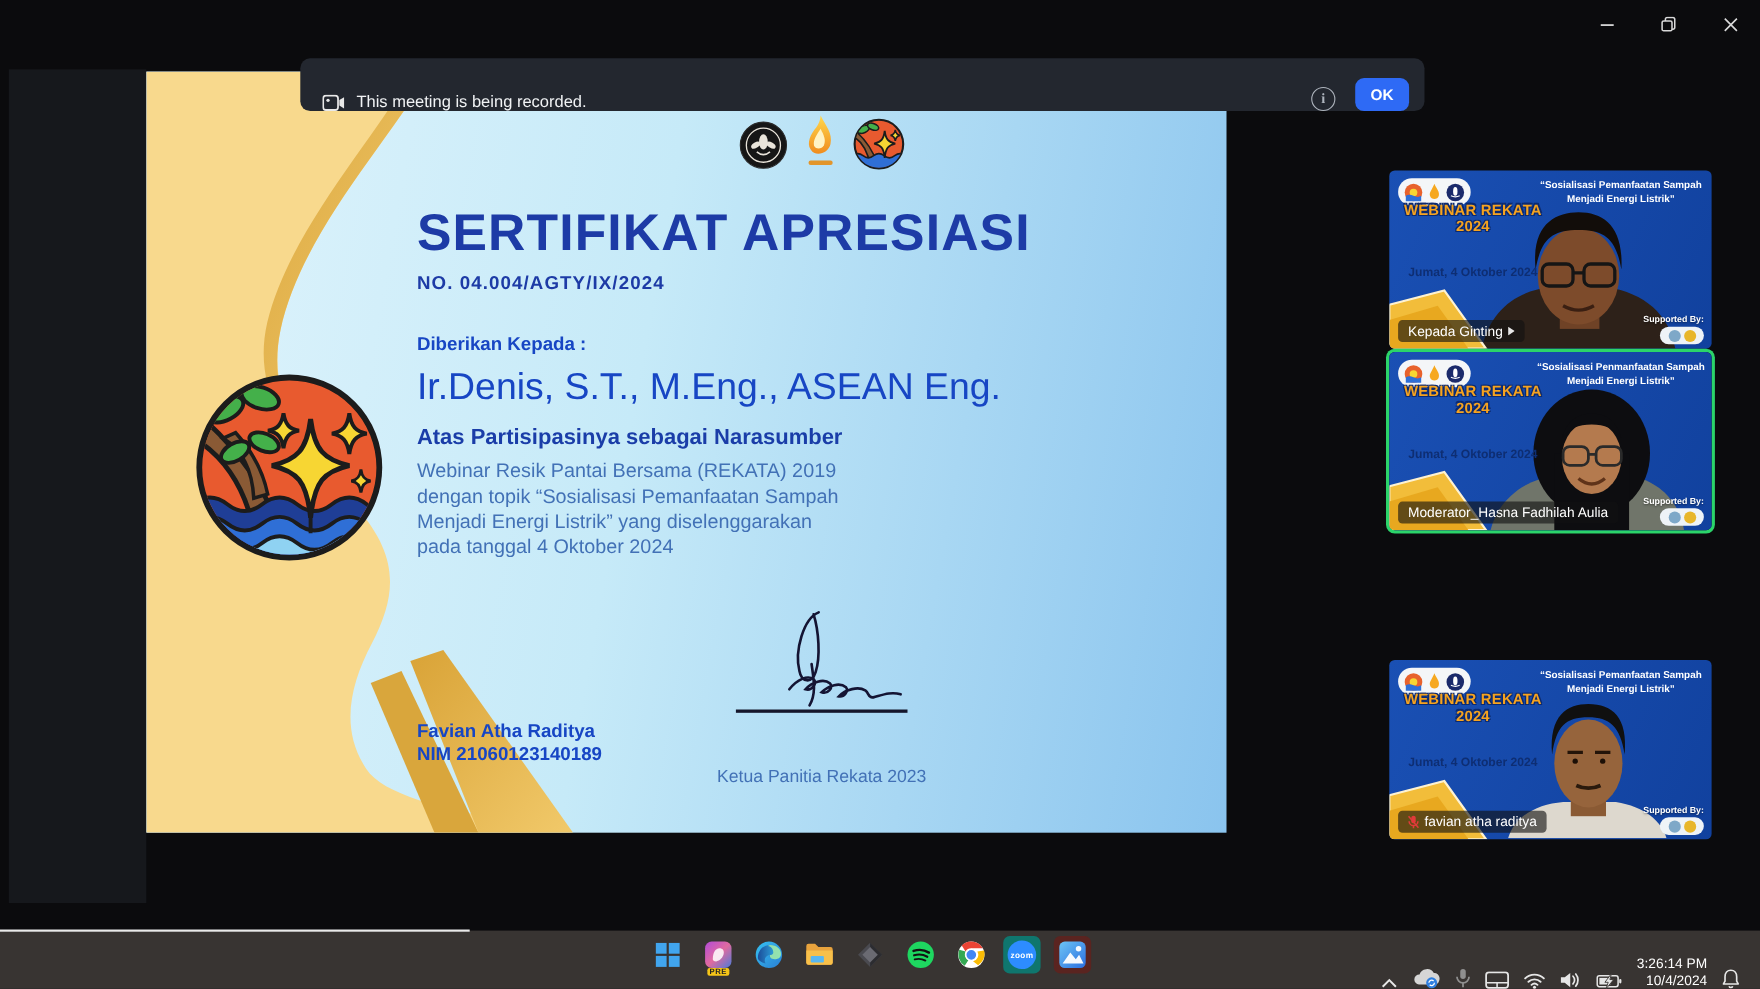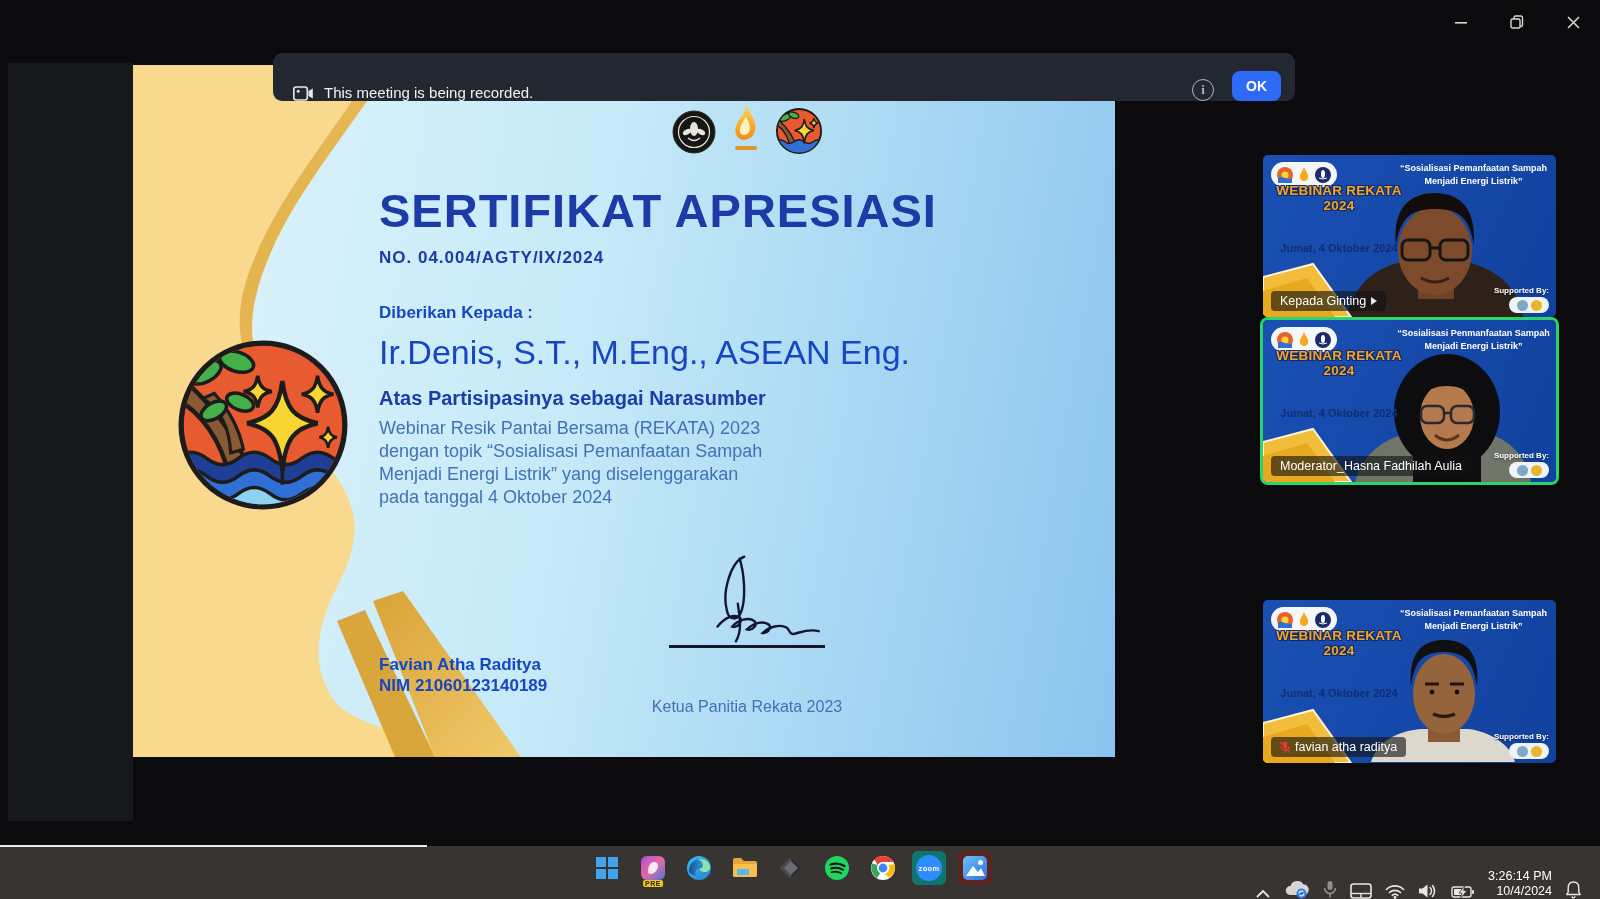--- a/index.html
+++ b/index.html
@@ -176,21 +176,21 @@
         </g>
       </svg>
     </div>
 
     <div class="cert-title" style="left:246px;width:736px;">SERTIFIKAT APRESIASI</div>
     <div class="cert-no" style="left:246px;width:736px;">NO. 04.004/AGTY/IX/2024</div>
     <div class="cert-given" style="left:246px;width:736px;">Diberikan Kepada :</div>
     <div class="cert-name" style="left:246px;width:736px;">Ir.Denis, S.T., M.Eng., ASEAN Eng.</div>
     <div class="cert-sub" style="left:246px;width:736px;">Atas Partisipasinya sebagai Narasumber</div>
     <div class="cert-body" style="left:246px;width:736px;">
-      <div>Webinar Resik Pantai Bersama (REKATA) 2023</div>
+      <div>Webinar Resik Pantai Bersama (REKATA) 2019</div>
       <div>dengan topik “Sosialisasi Pemanfaatan Sampah</div>
       <div>Menjadi Energi Listrik” yang diselenggarakan</div>
       <div>pada tanggal 4 Oktober 2024</div>
     </div>
 
     <div class="cert-sig" style="left:246px;width:736px;">
       <svg width="200" height="92" viewBox="0 0 200 100">
         <path d="M97,4 C82,10 73,42 78,62 C80,73 90,75 94,63 C99,48 97,22 92,6 M90,55 C92,70 95,84 88,96
                  M68,80 C76,70 86,66 92,70 C96,74 90,82 84,80 C90,73 102,69 108,74 C112,78 106,85 100,83
                  C107,76 118,73 124,78 C127,82 122,88 117,87 C124,80 136,77 143,81 C147,84 146,89 151,88

